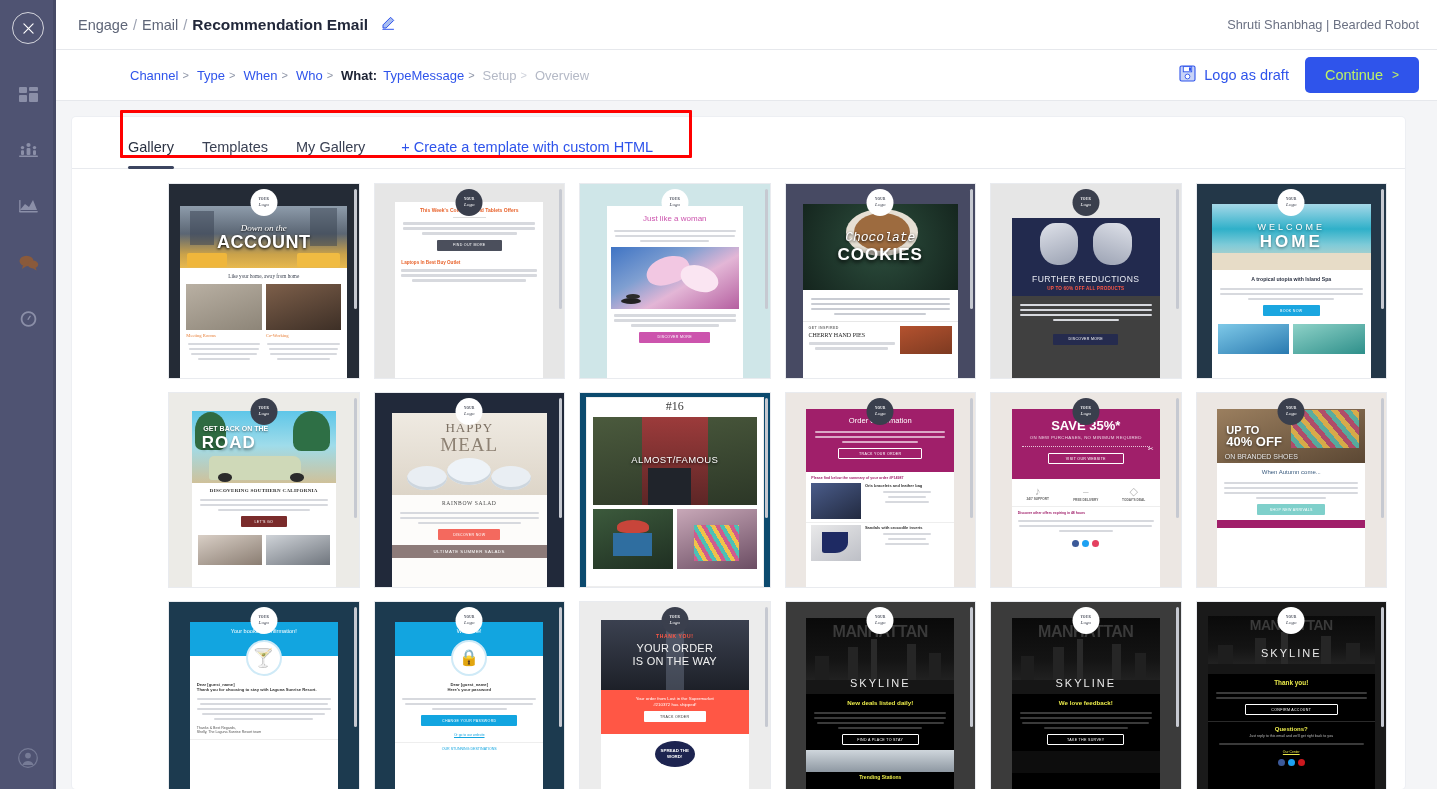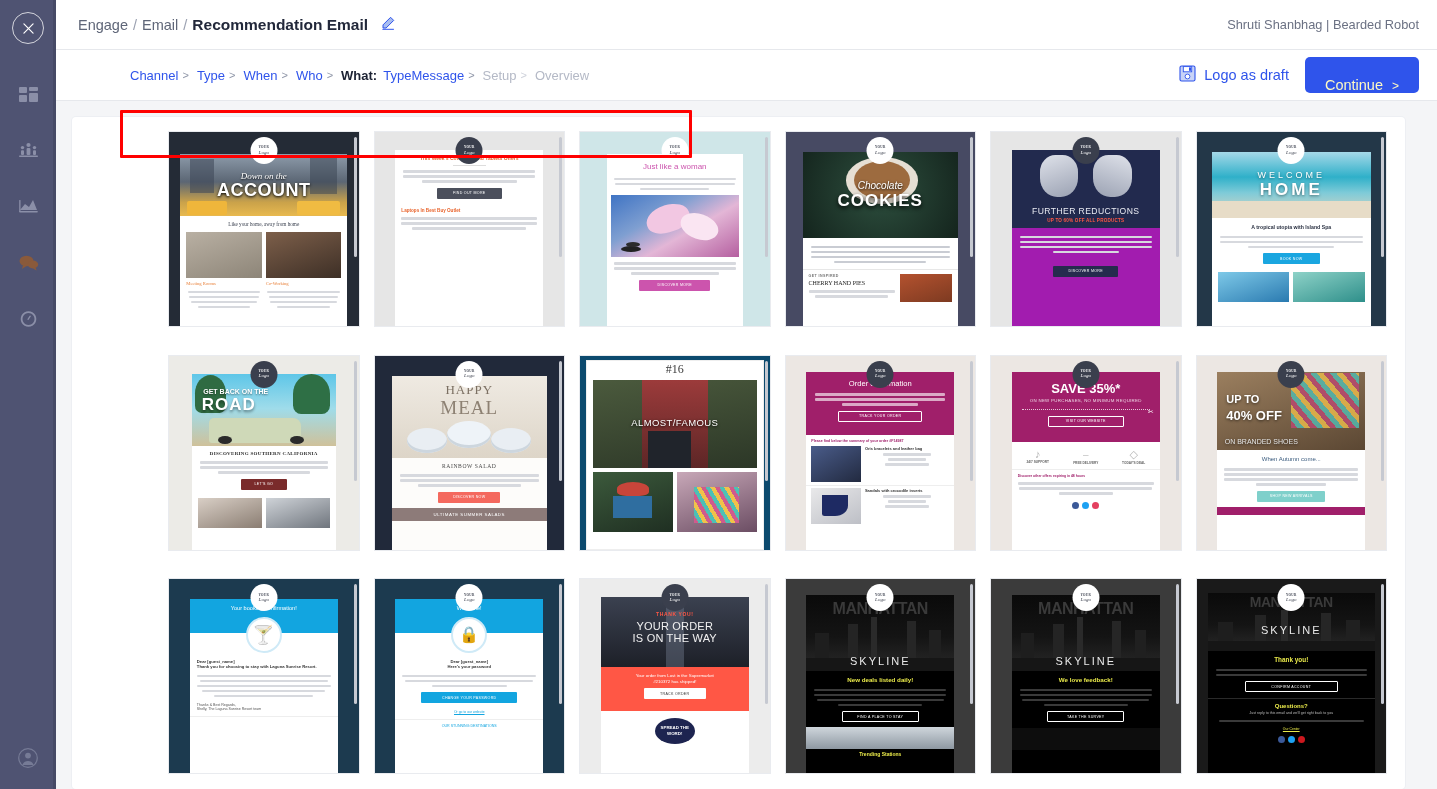--- a/index.html
+++ b/index.html
@@ -73,23 +73,23 @@
   .step .chev { color: #8f96a8; margin: 0 8px 0 4px; font-size: 11px; }
   .step.disabled .chev { color: #cdd1da; }
 
   .topright { margin-left: auto; display: flex; align-items: center; gap: 16px; }
   .saveDraft {
     display: flex; align-items: center; gap: 8px;
     color: #2f54eb; font-size: 14.5px; cursor: pointer;
   }
   .saveDraft svg { width: 17px; height: 17px; }
   .continue {
-    background: #2f54eb; color: #fef9c3; border: none; border-radius: 5px;
+    background: #2f54eb; color: #bef264; border: none; border-radius: 5px;
     padding: 0 20px; height: 36px; font-size: 14.5px; cursor: pointer;
-    display: flex; align-items: flex-end; gap: 9px;
+    display: flex; align-items: center; gap: 9px;
     font-family: "Liberation Sans", sans-serif;
   }
   .continue .cchev { font-size: 12px; }
 
   
   .content {
     flex: 1 1 auto; position: relative; padding: 16px 32px 0 16px; min-height:0;
   }
   .panel {
     background: #fff; border-radius: 4px; height: 100%;
@@ -297,20 +297,26 @@
         <button class="continue">
           <span>Continue</span>
           <span class="cchev">&gt;</span>
         </button>
       </div>
     </div>
 
     <div class="content">
       <div class="panel">
 
+        <div class="tabbar">
+          <div class="tab active"><span>Gallery</span></div>
+          <div class="tab"><span>Templates</span></div>
+          <div class="tab"><span>My Gallery</span></div>
+          <div class="tab link"><span>+ Create a template with custom HTML</span></div>
+        </div>
 
         <div class="gallery" id="gallery">
             <div class="card" style="background:#242b36">
               <div class="mail">
                 <div class="frame" style="left:6%;right:6%;top:22px;background:#ffffff">
                   <div class="hero" style="height:62px;background:linear-gradient(180deg,#8e9cab,#5b6674 45%,#caa24a 78%,#e8b94f);position:relative">
                     <div style="position:absolute;left:6%;top:8%;width:14%;height:55%;background:rgba(60,70,85,.55)"></div>
                     <div style="position:absolute;right:6%;top:4%;width:16%;height:60%;background:rgba(55,65,80,.5)"></div>
                     <div style="position:absolute;left:4%;bottom:2%;width:24%;height:22%;background:#efb63b;border-radius:2px"></div>
                     <div style="position:absolute;right:4%;bottom:1%;width:26%;height:24%;background:#f0bb42;border-radius:2px"></div>
@@ -397,21 +403,21 @@
               </div>
               <div class="scroll"></div>
             </div>
             <div class="card" style="background:#474a63">
               <div class="mail">
                 <div class="frame" style="left:9%;right:9%;top:20px;background:#fff">
                   <div class="hero" style="height:86px;background:radial-gradient(circle at 50% 45%,#2d4f3e,#14241d);position:relative">
                     <div style="position:absolute;left:28%;top:6%;width:46%;height:54%;background:#e6dfd4;border-radius:50%"></div>
                     <div style="position:absolute;left:33%;top:11%;width:36%;height:44%;background:#9d6b3f;border-radius:50%"></div>
                     <div class="ht">
-                      <div style="font-family:Liberation Sans, sans-serif;font-style:italic;font-size:10px;text-shadow:0 1px 3px #000">Chocolate</div>
+                      <div style="font-family:Liberation Mono, monospace;font-style:italic;font-size:13px;text-shadow:0 1px 3px #000">Chocolate</div>
                       <div style="font-size:17px;font-weight:700;letter-spacing:1px;text-shadow:0 2px 4px #000">COOKIES</div>
                     </div>
                   </div>
                   <div style="padding:5px 8px 3px">
                     <div class="lorem" style="width:100%;background:#c9ccd3"></div>
                     <div class="lorem" style="width:100%;background:#c9ccd3"></div>
                     <div class="lorem" style="width:100%;background:#c9ccd3"></div>
                     <div class="lorem" style="width:66%;background:#c9ccd3"></div>
                   </div>
                   <div style="border-top:1px solid #e7e7e7;padding:4px 6px;display:flex;gap:5px">
@@ -425,21 +431,21 @@
                   </div>
                 </div>
               </div>
               <div class="logo white">
                 <span><b>YOUR</b>Logo</span>
               </div>
               <div class="scroll"></div>
             </div>
             <div class="card" style="background:#e6e6e6">
               <div class="mail">
-                <div class="frame" style="left:11%;right:11%;top:18px;background:#a21caf">
+                <div class="frame" style="left:11%;right:11%;top:34px;background:#404040">
                   <div class="hero" style="height:78px;background:#222a4e;position:relative">
                     <div style="position:absolute;left:19%;top:6%;width:26%;height:54%;background:linear-gradient(160deg,#dfe2ea,#9aa1b2);border-radius:40% 40% 45% 45%"></div>
                     <div style="position:absolute;right:19%;top:6%;width:26%;height:54%;background:linear-gradient(200deg,#dfe2ea,#9aa1b2);border-radius:40% 40% 45% 45%"></div>
                     <div style="position:absolute;left:0;right:0;bottom:16%;text-align:center;color:#e8eaf2;font-size:8.6px;letter-spacing:.4px">FURTHER REDUCTIONS</div>
                     <div style="position:absolute;left:0;right:0;bottom:7%;text-align:center;color:#ff5745;font-size:4.6px;font-weight:700;letter-spacing:.2px">UP TO 60% OFF ALL PRODUCTS</div>
                   </div>
                   <div style="padding:5px 8px">
                     <div class="lorem" style="width:100%;background:#d7d9de"></div>
                     <div class="lorem" style="width:100%;background:#d7d9de"></div>
                     <div class="lorem" style="width:100%;background:#d7d9de"></div>
@@ -634,21 +640,21 @@
                 </div>
               </div>
               <div class="logo dark">
                 <span><b>YOUR</b>Logo</span>
               </div>
               <div class="scroll"></div>
             </div>
             <div class="card" style="background:#ece7e3">
               <div class="mail">
                 <div class="frame" style="left:11%;right:11%;top:16px;background:#fff">
-                  <div class="hero" style="height:78px;background:linear-gradient(160deg,#9b7f5f,#5b4733);position:relative;overflow:hidden">
+                  <div class="hero" style="height:54px;background:linear-gradient(160deg,#9b7f5f,#5b4733);position:relative;overflow:hidden">
                     <div style="position:absolute;right:4%;top:2%;width:46%;height:70%;background:repeating-linear-gradient(50deg,#b8496f 0 5px,#53b8ad 5px 10px,#e8b84a 10px 15px);opacity:.85"></div>
                     <div style="position:absolute;left:6%;top:28%;color:#fff;font-size:11px;font-weight:700;text-shadow:0 1px 3px rgba(0,0,0,.6)">UP TO</div>
                     <div style="position:absolute;left:6%;top:46%;color:#fff;font-size:13px;font-weight:700;text-shadow:0 1px 3px rgba(0,0,0,.6)">40% OFF</div>
                     <div style="position:absolute;left:5%;bottom:6%;color:#e5e5e5;font-size:7px;text-shadow:0 1px 3px rgba(0,0,0,.6)">ON BRANDED SHOES</div>
                   </div>
                   <div style="text-align:center;font-size:6px;color:#3a5b7e;padding:6px 4px 4px">When Autumn come...</div>
                   <div style="padding:0 7px">
                     <div class="lorem" style="width:100%;background:#d7d9de"></div>
                     <div class="lorem" style="width:100%;background:#d7d9de"></div>
                     <div class="lorem" style="width:100%;background:#d7d9de"></div>

